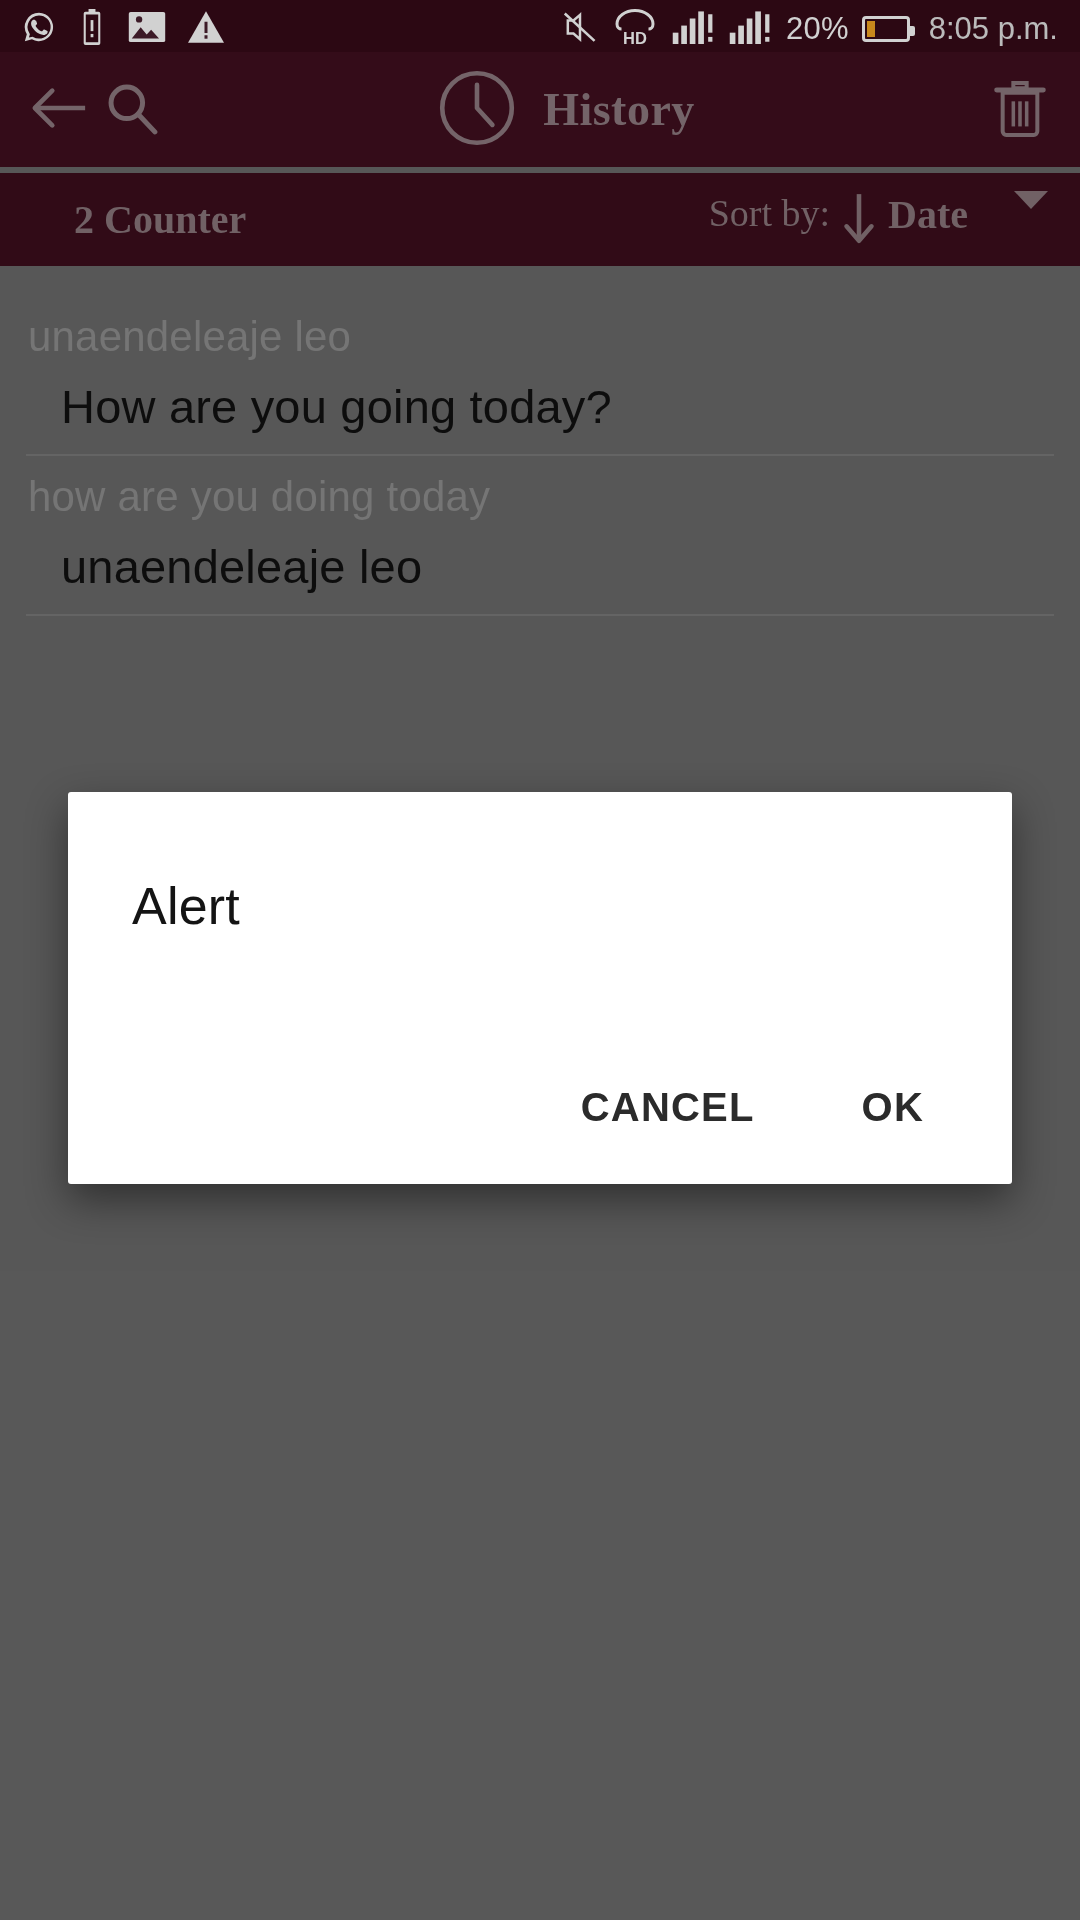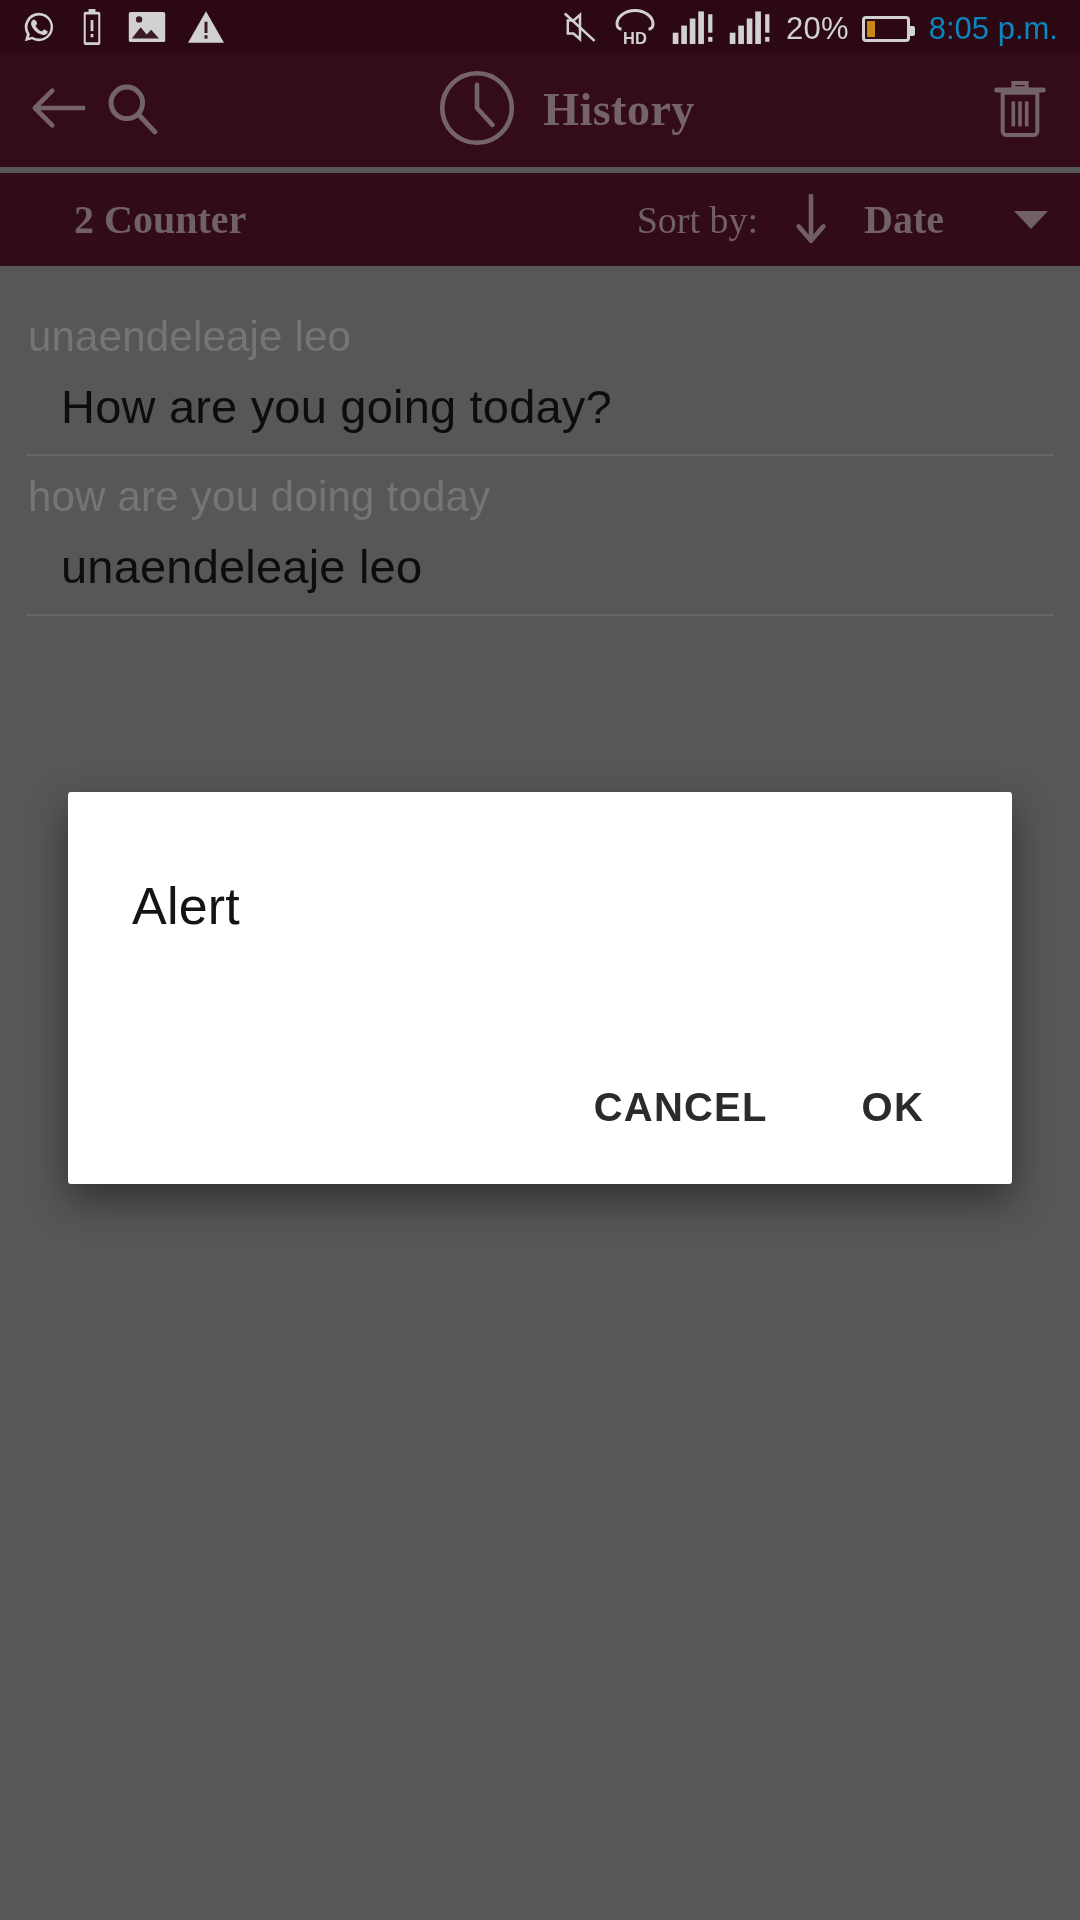--- a/index.html
+++ b/index.html
@@ -20,21 +20,21 @@
     padding: 0 22px;
     color: #ffffff;
   }
   .sb-left { display: flex; align-items: center; gap: 22px; }
   .sb-right { margin-left: auto; display: flex; align-items: center; gap: 13px; }
   .sb-icon { display: block; }
   .sb-text {
     font-size: 31px; font-weight: 400; color: #ffffff;
     letter-spacing: .2px; white-space: nowrap;
   }
-  .sb-time { font-size: 31px; color: #0ea5e9; white-space: nowrap; padding-left: 6px; }
+  .sb-time { font-size: 31px; color: #e5e5e5; white-space: nowrap; padding-left: 6px; }
   .battery-shell {
     position: relative; width: 48px; height: 26px;
     border: 3px solid #ffffff; border-radius: 4px;
   }
   .battery-shell::after {
     content: ""; position: absolute; right: -8px; top: 7px;
     width: 5px; height: 10px; background: #ffffff; border-radius: 0 2px 2px 0;
   }
   .battery-fill {
     position: absolute; left: 2px; top: 2px; bottom: 2px;
@@ -70,21 +70,21 @@
     width: 1080px; height: 93px;
     background: #3c0e1d;
     display: flex; align-items: center;
     padding: 0 26px;
   }
   .counter {
     font-family: "Liberation Serif", serif;
     font-size: 40px; font-weight: 700; color: #8a777c; margin-left: 48px;
   }
   .sortwrap {
-    margin-left: auto; display: flex; align-items: center; gap: 36px;
+    margin-left: auto; display: flex; align-items: flex-start; gap: 12px;
   }
   .sort-label {
     font-family: "Liberation Serif", serif;
     font-size: 38px; color: #8a777c;
   }
   .sort-value {
     font-family: "Liberation Serif", serif;
     font-size: 40px; font-weight: 700; color: #8a777c;
   }
   .caret {
@@ -133,21 +133,21 @@
   .dlg-title {
     font-size: 52px; font-weight: 400; color: #141414;
     padding-top: 84px; letter-spacing: .2px;
   }
   .dlg-msg {
     font-size: 43px; color: #1e1e1e;
     padding-top: 56px; letter-spacing: .2px;
   }
   .dlg-actions {
     position: absolute; right: 60px; bottom: 36px;
-    display: flex; align-items: center; gap: 38px;
+    display: flex; align-items: center; gap: 51px;
   }
   .dlg-btn {
     font-size: 40px; font-weight: 700; color: #2b2b2b;
     letter-spacing: 1.2px; padding: 18px 28px;
     background: none; border: none; cursor: pointer;
     font-family: "Liberation Sans", sans-serif;
   }
 </style>
 </head>
 <body>

